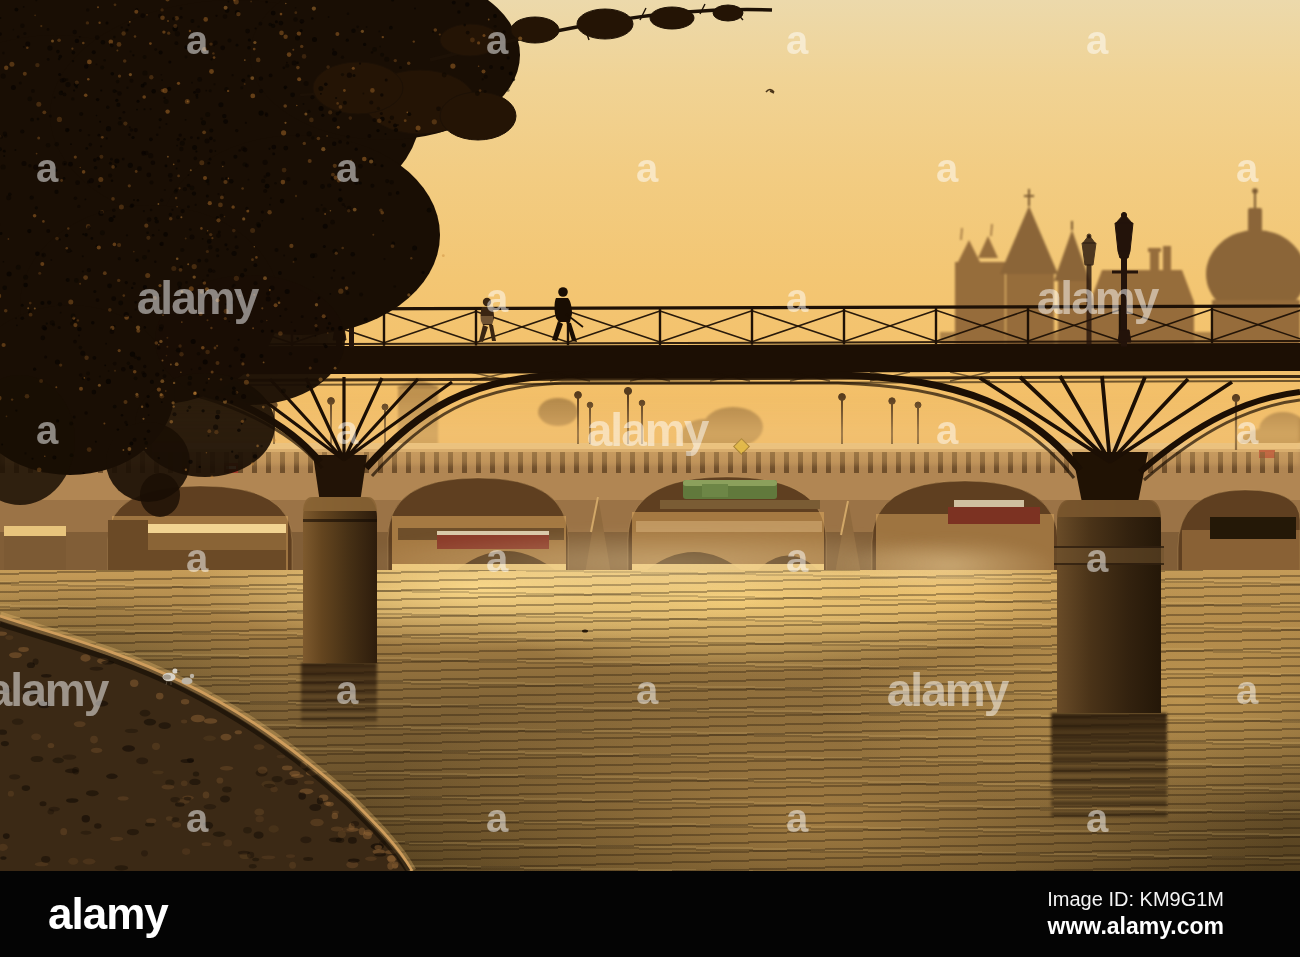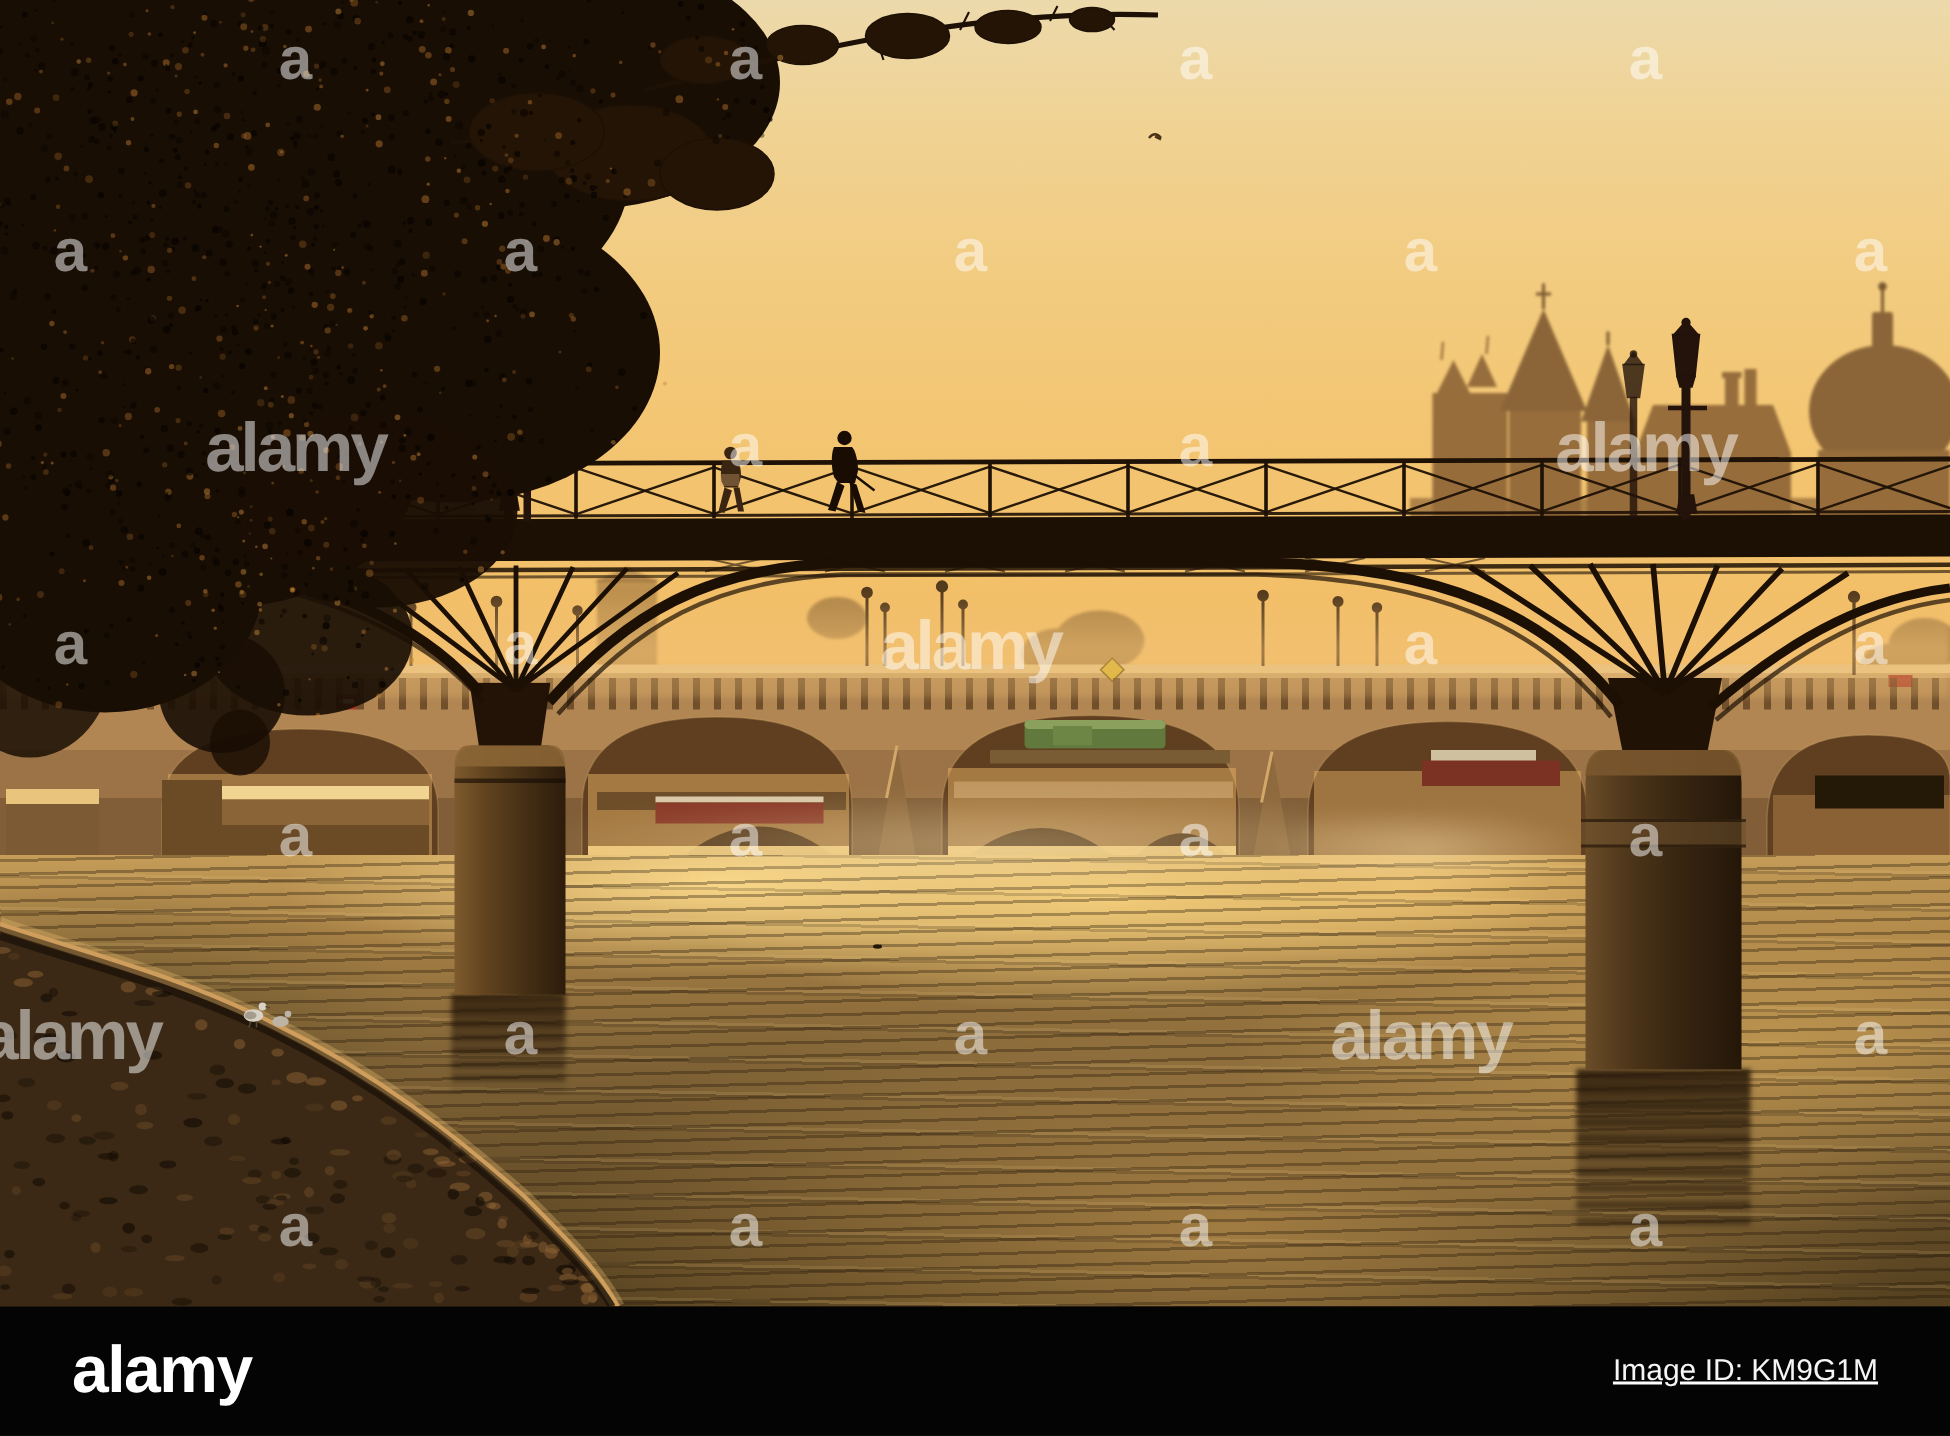--- a/index.html
+++ b/index.html
@@ -62,21 +62,21 @@
     background:rgba(112,82,45,.55);border-top:2px solid rgba(25,14,5,.6);border-bottom:2px solid rgba(25,14,5,.6);}
   
   .wm{position:absolute;transform:translate(-50%,-50%);color:rgba(255,255,255,.5);
       font-weight:bold;z-index:10;white-space:nowrap;}
   .wm-s{font-size:40px;}
   .wm-l{font-size:46px;letter-spacing:-2px;}
   
   #footer{left:0;top:871px;width:1300px;height:86px;background:#040404;z-index:11;
     display:flex;align-items:center;justify-content:space-between;}
   #logo{margin-left:48px;color:#fff;font-weight:bold;font-size:44px;letter-spacing:-1px;}
-  #footer-right{margin-right:48px;text-align:right;color:#fff;line-height:1.25;text-decoration:underline;}
+  #footer-right{margin-right:76px;text-align:right;color:#fff;line-height:1.25;}
   #image-id{font-size:20px;font-weight:400;color:rgba(255,255,255,.96);}
   #site-url{font-size:23px;font-weight:bold;}
   .z1{z-index:1}.z2{z-index:2}.z3{z-index:3}.z4{z-index:4}.z5{z-index:5}
   .z6{z-index:6}.z7{z-index:7}.z8{z-index:8}
 </style>
 </head>
 <body>
 
 <div id="stage">
   <div id="photo" class="abs">
@@ -1727,15 +1727,16 @@
         <span class="wm wm-s" style="left: 497px; top: 818px;">a</span>
         <span class="wm wm-s" style="left: 797px; top: 818px;">a</span>
         <span class="wm wm-s" style="left: 1097px; top: 818px;">a</span>
       </div>
   </div>
 
   <div id="footer" class="abs">
     <div id="logo">alamy</div>
     <div id="footer-right">
       <div id="image-id">Image ID: KM9G1M</div>
+      <div id="site-url">www.alamy.com</div>
     </div>
   </div>
 </div>
 
 </body></html>

